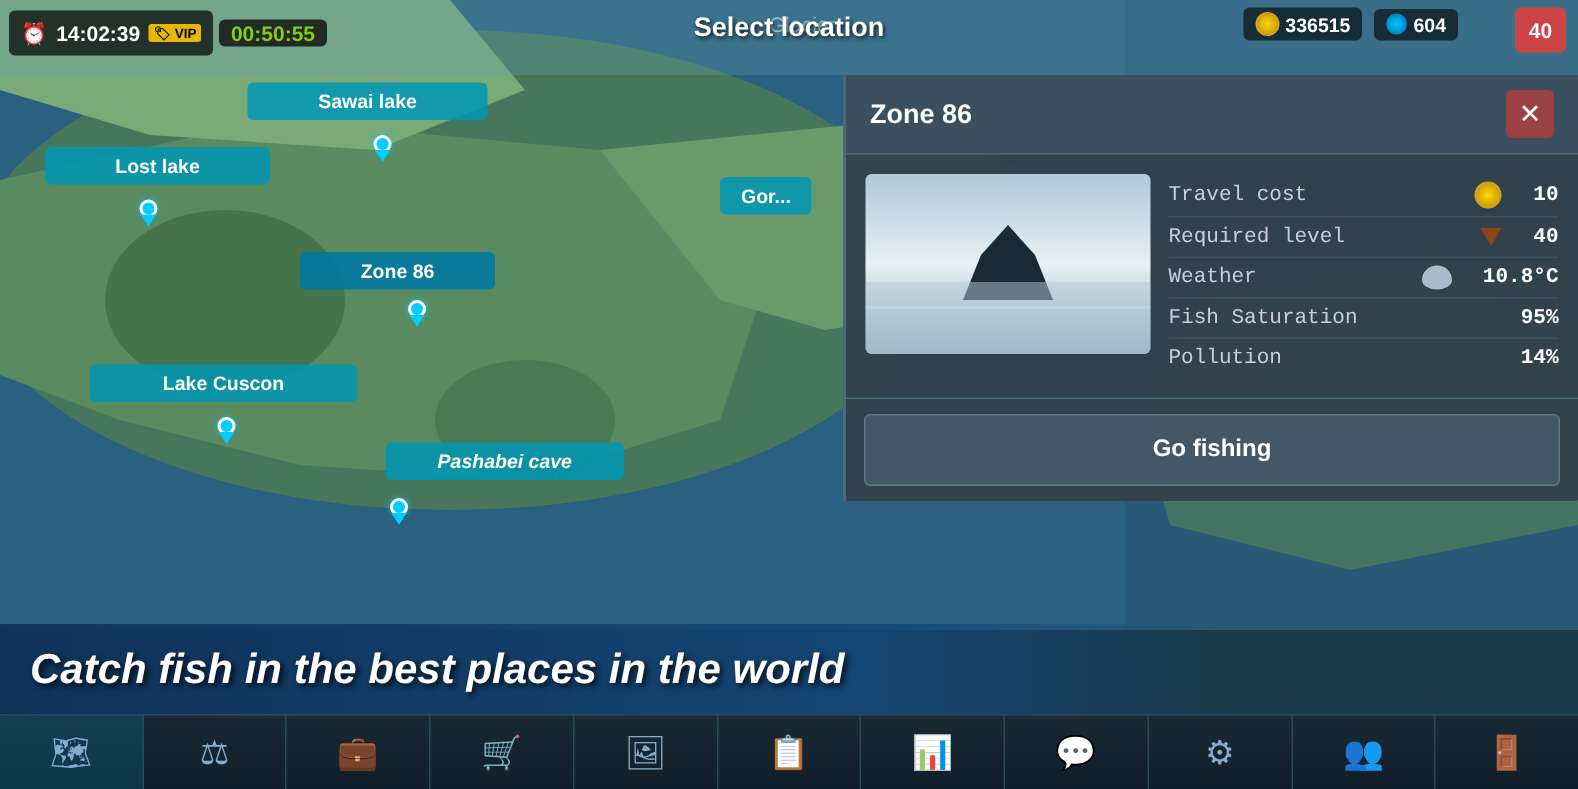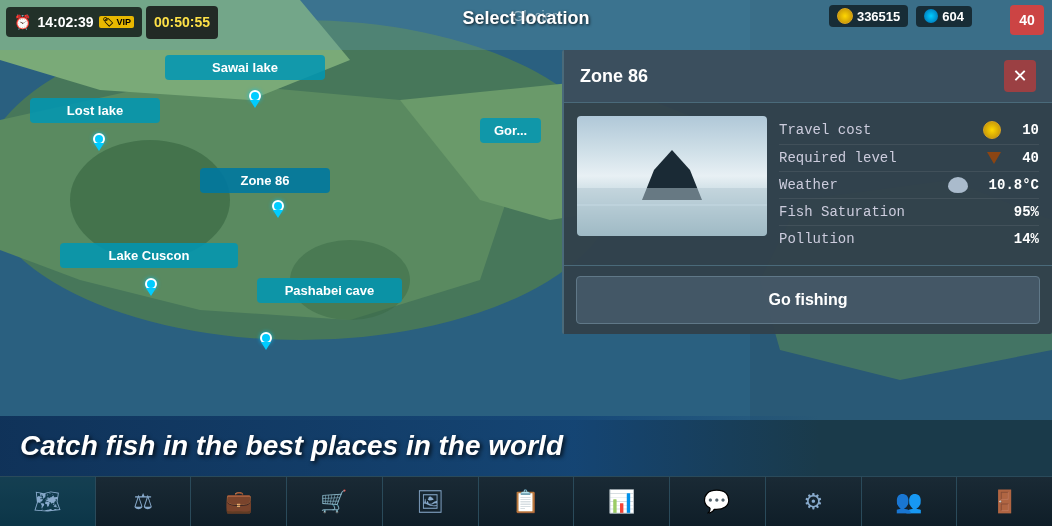--- a/index.html
+++ b/index.html
@@ -60,28 +60,28 @@
       background: #e8b800;
       color: #000;
       font-size: 9px;
       font-weight: bold;
       padding: 1px 3px;
       border-radius: 2px;
     }
 
     #timer-display {
       background: rgba(20,20,20,0.85);
-      color: #fde047;
+      color: #84cc16;
       font-size: 14px;
       font-weight: bold;
       padding: 4px 8px;
       border-radius: 4px;
       margin-left: 4px;
       margin-top: 4px;
-      height: 33px;
+      height: 18px;
       display: flex;
       align-items: center;
     }
 
     #select-location-title {
       position: absolute;
       top: 8px;
       left: 50%;
       transform: translateX(-50%);
       color: white;
@@ -472,36 +472,36 @@
 
 <div id="glacier-label">
   <span>Glacier</span>
 </div>
 
 <div class="location-label" style="top:55px; left:165px; width:160px;">
   <span>Sawai lake</span>
 </div>
 <div class="map-pin" style="top:90px; left:249px;"></div>
 
-<div class="location-label" style="top:98px; left:30px; width:130px;">
+<div class="location-label" style="top:98px; left:30px; width:150px;">
   <span>Lost lake</span>
 </div>
 <div class="map-pin" style="top:133px; left:93px;"></div>
 
 <div class="location-label" style="top:168px; left:200px; width:130px; background:rgba(0,120,160,0.9);">
   <span>Zone 86</span>
 </div>
 <div class="map-pin" style="top:200px; left:272px;"></div>
 
 <div class="location-label" style="top:243px; left:60px; width:178px;">
   <span>Lake Cuscon</span>
 </div>
 <div class="map-pin" style="top:278px; left:145px;"></div>
 
-<div class="location-label" style="top:278px; left:257px; width:145px;">
+<div class="location-label" style="top:295px; left:257px; width:159px;font-style:italic;">
   <span>Pashabei cave</span>
 </div>
 <div class="map-pin" style="top:332px; left:260px;"></div>
 
 <div id="gorge-label">
   <span>Gor...</span>
 </div>
 
 <div id="zone-panel">
   <div id="zone-header">

